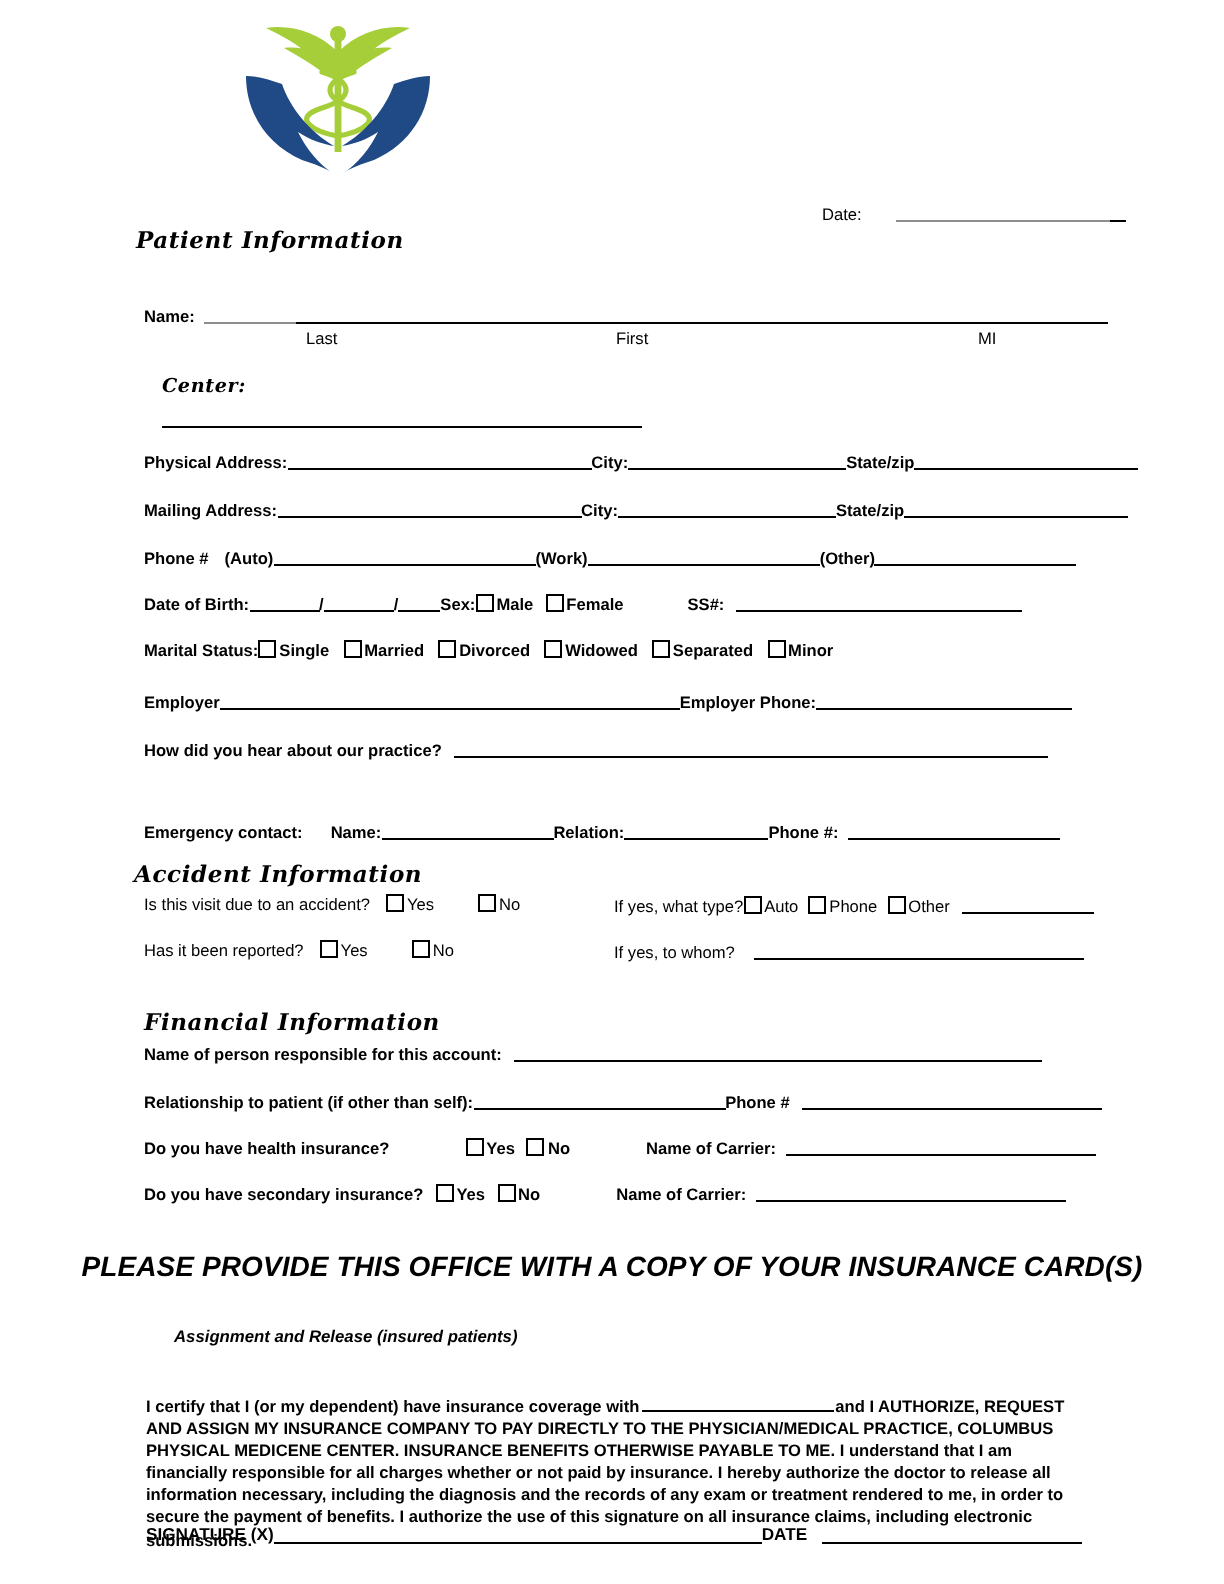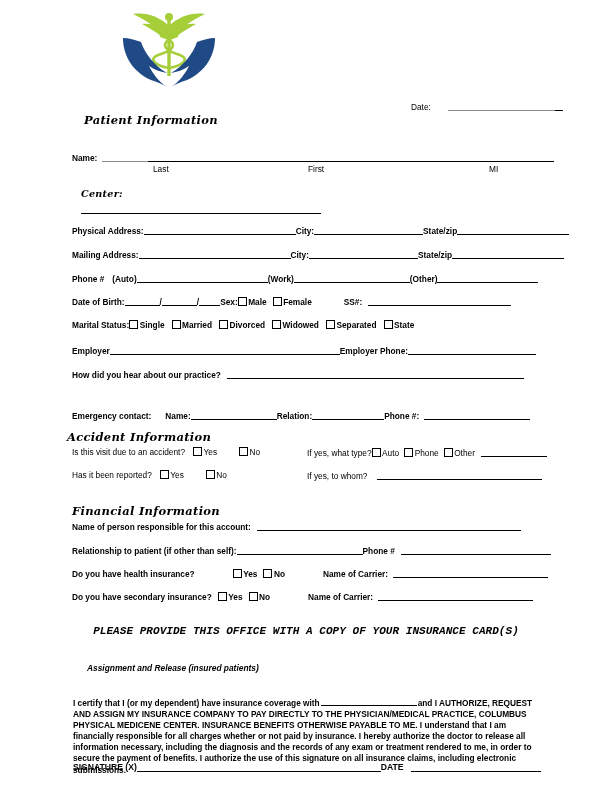--- a/index.html
+++ b/index.html
@@ -112,23 +112,22 @@
     border-bottom: 1.6px solid #000;
   }
 
   
   .notice {
     position: absolute;
     width: 612px;
     text-align: center;
     font-weight: bold;
     font-style: italic;
-    font-size: 11px;
+    font-size: 14px;
     letter-spacing: 0.05px;
-    font-family: Liberation Mono, monospace;
   }
 
   
   .legal-head {
     position: absolute;
     font-weight: bold;
     font-style: italic;
     font-size: 8.4px;
     margin-left: 14px;
   }
@@ -189,21 +188,21 @@
 
 </div>
 
 <div class="row" style="left:411px; top:101px;">
   <span class="lbl-n">Date:</span>
   <span class="gap" style="width:17px;"></span>
   <span class="rule-gray" style="width:107px;"></span>
   <span class="rule-thick" style="width:8px;"></span>
 </div>
 
-<div class="section-title" style="left:84px; top:113px;">Patient Information</div>
+<div class="section-title" style="left:68px; top:113px;">Patient Information</div>
 
 <div class="row" style="left:72px; top:152px;">
   <span class="lbl">Name:</span>
   <span class="gap" style="width:5px;"></span>
   <span class="rule-gray" style="width:46px;"></span>
   <span class="rule" style="width:406px;"></span>
 </div>
 <div class="sublabel" style="left:153px; top:164px;">Last</div>
 <div class="sublabel" style="left:308px; top:164px;">First</div>
 <div class="sublabel" style="left:489px; top:164px;">MI</div>
@@ -270,21 +269,21 @@
   <span class="cb"></span>
   <span class="lbl">Divorced</span>
   <span class="gap" style="width:7px;"></span>
   <span class="cb"></span>
   <span class="lbl">Widowed</span>
   <span class="gap" style="width:7px;"></span>
   <span class="cb"></span>
   <span class="lbl">Separated</span>
   <span class="gap" style="width:7px;"></span>
   <span class="cb"></span>
-  <span class="lbl">State</span>
+  <span class="lbl">Minor</span>
 </div>
 
 <div class="row" style="left:72px; top:345px;">
   <span class="lbl">Employer</span>
   <span class="rule" style="width:230px;"></span>
   <span class="lbl">Employer Phone:</span>
   <span class="rule" style="width:128px;"></span>
 </div>
 
 <div class="row" style="left:72px; top:369px;">

